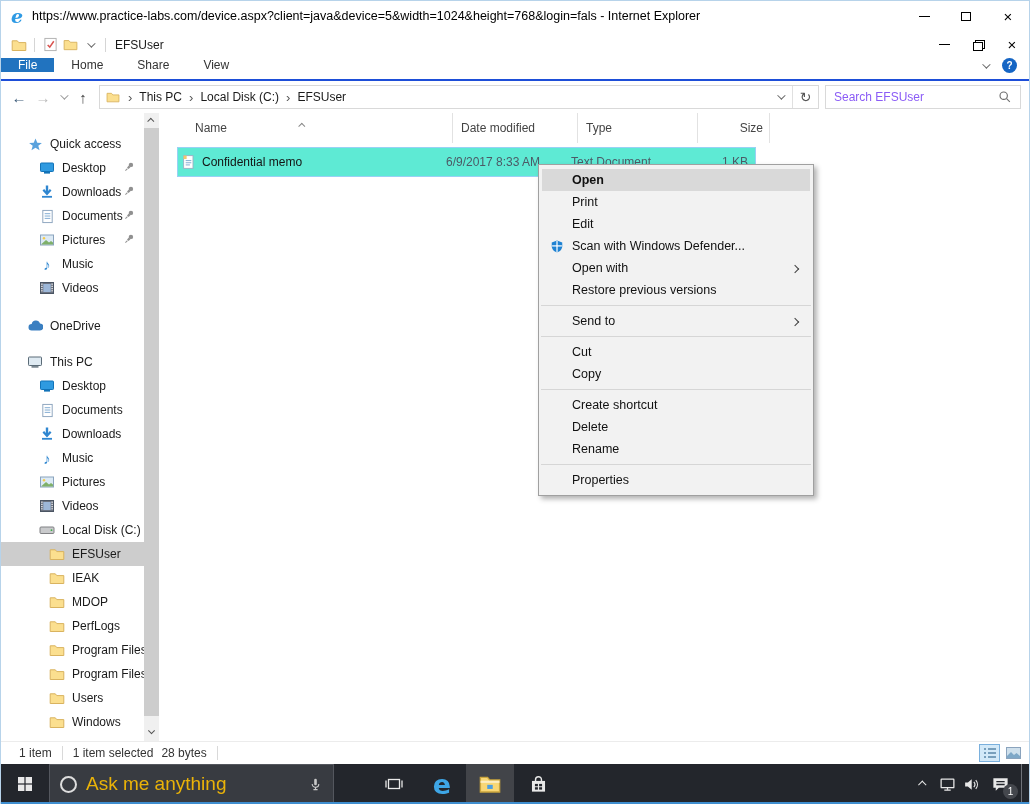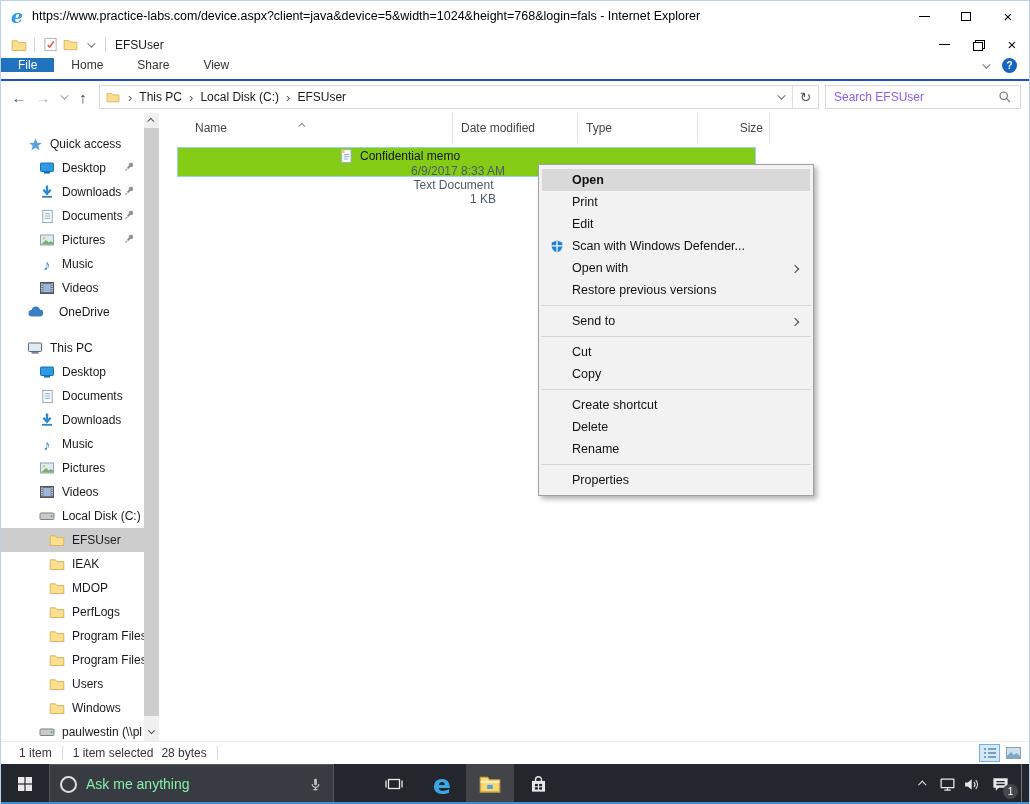--- a/index.html
+++ b/index.html
@@ -58,39 +58,39 @@
   .body { display:flex; height:628px; position:relative; }
   .sidebar { width:143px; padding-top:19px; overflow:hidden; position:relative; flex:none; }
   .side-item { height:24px; display:flex; align-items:center; position:relative; white-space:nowrap; }
   .side-item.lvl0 { padding-left:26px; }
   .side-item.lvl1 { padding-left:38px; }
   .side-item.lvl2 { padding-left:48px; }
   .side-item.selected { background:#cdcdcd; }
   .side-item .si { width:16px; height:16px; display:flex; align-items:center; justify-content:center; flex:none; }
   .si-label { margin-left:7px; font-size:12px; }
   .pin { position:absolute; right:9px; top:5px; }
-  .gap6 { margin-top:0;gap:9px; } .gap12 { margin-top:12px; }
+  .gap6 { margin-top:14px; } .gap12 { margin-top:12px; }
   .mus { color:#2f86d0; font-size:15px; line-height:1; }
 
   .vscroll { width:15px; background:#f0f0f0; display:flex; flex-direction:column; flex:none; }
   .vs-arrow { height:15px; display:flex; align-items:center; justify-content:center; }
   .vs-arrow .chev { width:5px; height:5px; border-color:#555; }
   .vs-thumb { flex:1; background:#cdcdcd; margin-bottom:10px; }
 
   .main { flex:1; position:relative; background:#fff; }
   .col-headers { height:30px; display:flex; align-items:stretch; padding-left:32px; color:#444; position:relative; }
   .hcell { display:flex; align-items:center; border-right:1px solid #e2e2e2; font-size:12px; }
   .h-name { width:262px; padding-left:4px; }
   .h-date { width:125px; padding-left:8px; }
   .h-type { width:120px; padding-left:8px; }
   .h-size { width:72px; justify-content:flex-end; padding-right:6px; }
   .sort-caret { position:absolute; left:141px; top:4px; }
   .sort-caret .chev { border-color:#888; width:5px; height:5px; }
 
-  .file-row { margin-left:18px; margin-top:4px; width:579px; height:30px; display:flex; align-items:center; background:#84cc16; border:1px solid #98d1f5; font-size:12px;flex-direction:column; }
+  .file-row { margin-left:18px; margin-top:4px; width:579px; height:30px; display:flex; align-items:center; background:#5eead4; border:1px solid #98d1f5; font-size:12px; }
   .fc-name { width:261px; display:flex; align-items:center; gap:6px; padding-left:3px; color:#141414; }
   .fc-date { width:125px; padding-left:7px; color:#4c5a66; }
   .fc-type { width:120px; padding-left:7px; color:#4c5a66; }
   .fc-size { width:69px; text-align:right; padding-right:5px; color:#4c5a66; }
 
   
   .context-menu { position:absolute; left:537px; top:163px; width:276px; background:#f2f2f2; border:1px solid #a0a0a0; box-shadow:3px 3px 5px rgba(0,0,0,.3); padding:4px 0; z-index:10; }
   .menu-item { height:22px; display:flex; align-items:center; padding-left:30px; font-size:12.5px; color:#111; position:relative; margin:0 3px; }
   .menu-item.bold { font-weight:bold; }
   .menu-item.highlight { background:#d9d9d9; }
@@ -107,21 +107,21 @@
   .vt-btn { width:21px; height:18px; display:flex; align-items:center; justify-content:center; }
   .vt-btn.active { background:#d3e9f8; border:1px solid #7ab0dd; }
 
   
   .taskbar { position:absolute; left:0; bottom:0; width:100%; height:40px; background:#23262c; display:flex; align-items:stretch; }
   .screen::after { content:""; position:absolute; left:0; bottom:-0px; width:100%; height:2px; background:#3f8ecf; z-index:20; }
   .tb-btn { width:48px; display:flex; align-items:center; justify-content:center; }
   .tb-btn.active-app { background:rgba(255,255,255,.14); }
   .cortana { width:285px; background:#383b41; border:1px solid #54575e; display:flex; align-items:center; margin:0; }
   .cortana-ring { width:17px; height:17px; border:2px solid #dedede; border-radius:50%; margin:0 9px 0 10px; flex:none; }
-  .cortana-text { color:#86efac; font-size:14px; }
+  .cortana-text { color:#eab308; font-size:19px; }
   .cortana svg { margin-left:auto; margin-right:10px; }
   .tv-margin { margin-left:36px; }
   .edge-e { font-size:27px; font-weight:bold; color:#3ea6e6; line-height:1; font-family:"DejaVu Sans",sans-serif; }
   .tray { margin-left:auto; display:flex; align-items:center; }
   .tray-btn { width:24px; height:40px; display:flex; align-items:center; justify-content:center; position:relative; }
   .tray-btn .chev { border-color:#e8e8e8; }
   .ac-wrap { width:34px; }
   .ac-badge { position:absolute; right:-1px; bottom:5px; width:15px; height:15px; border-radius:50%; background:#44474d; color:#fff; font-size:10px; display:flex; align-items:center; justify-content:center; }
   .showdesk { width:1px; height:40px; background:#70737a; margin-left:4px; }
   .showdesk-pad { width:7px; }

